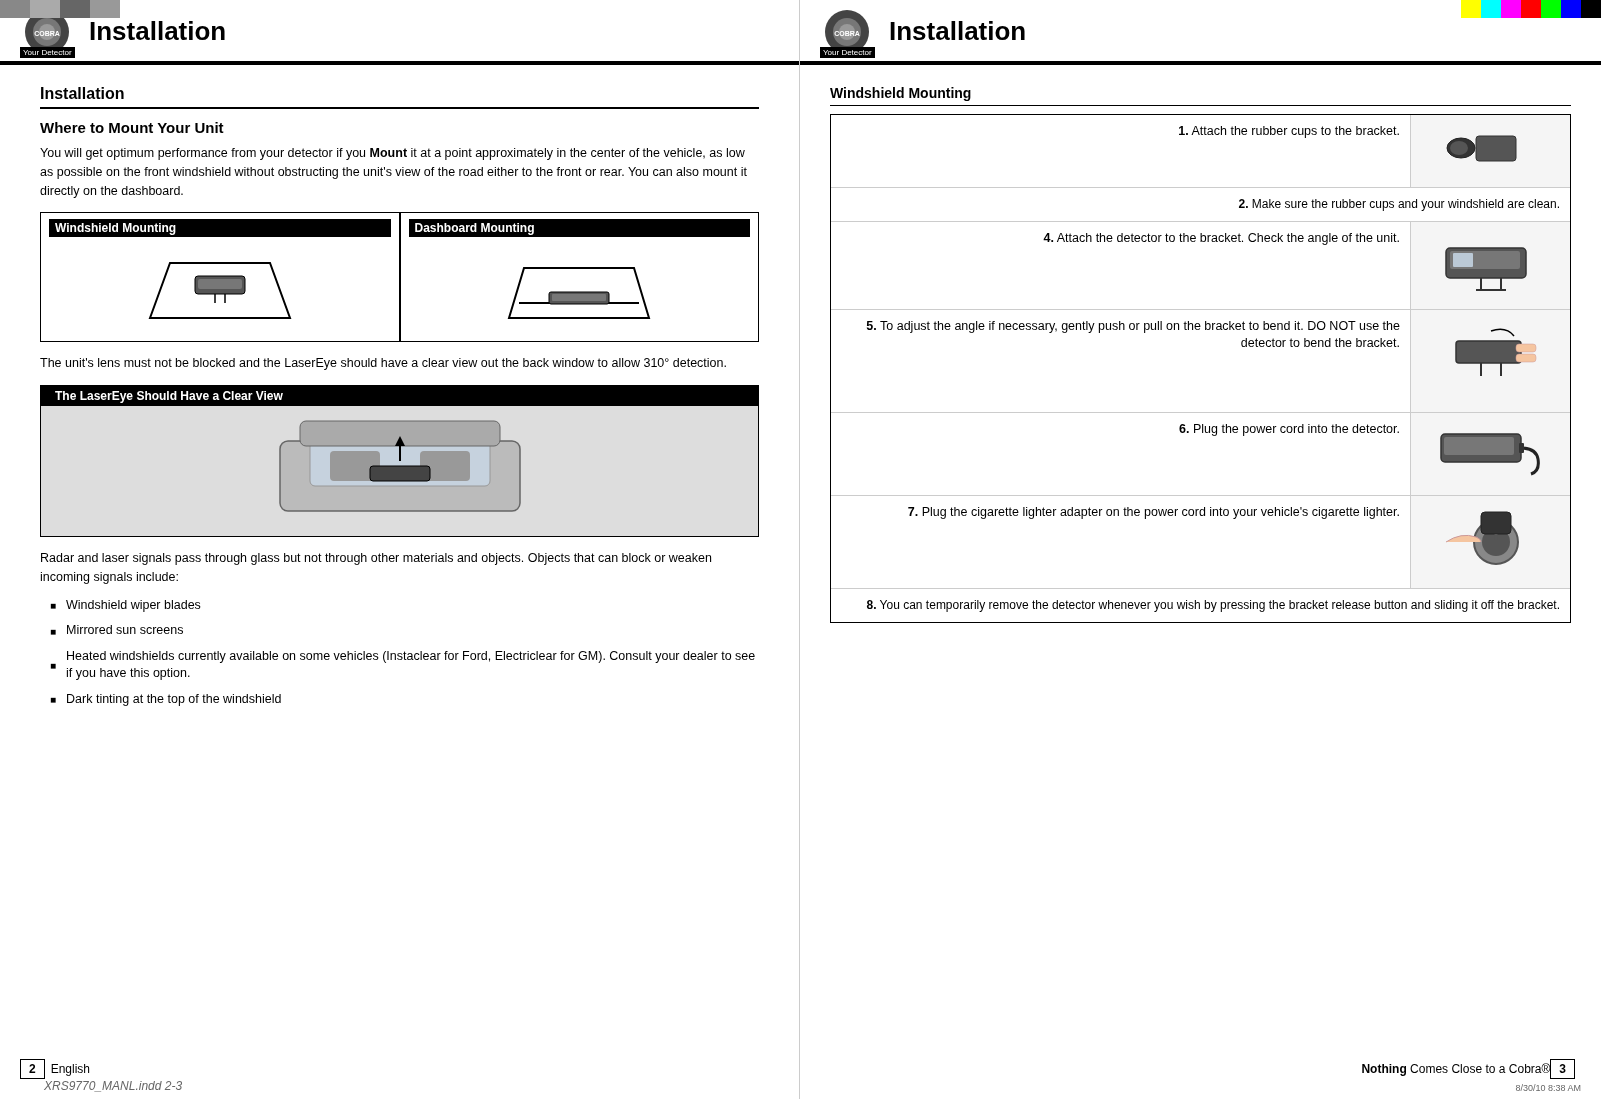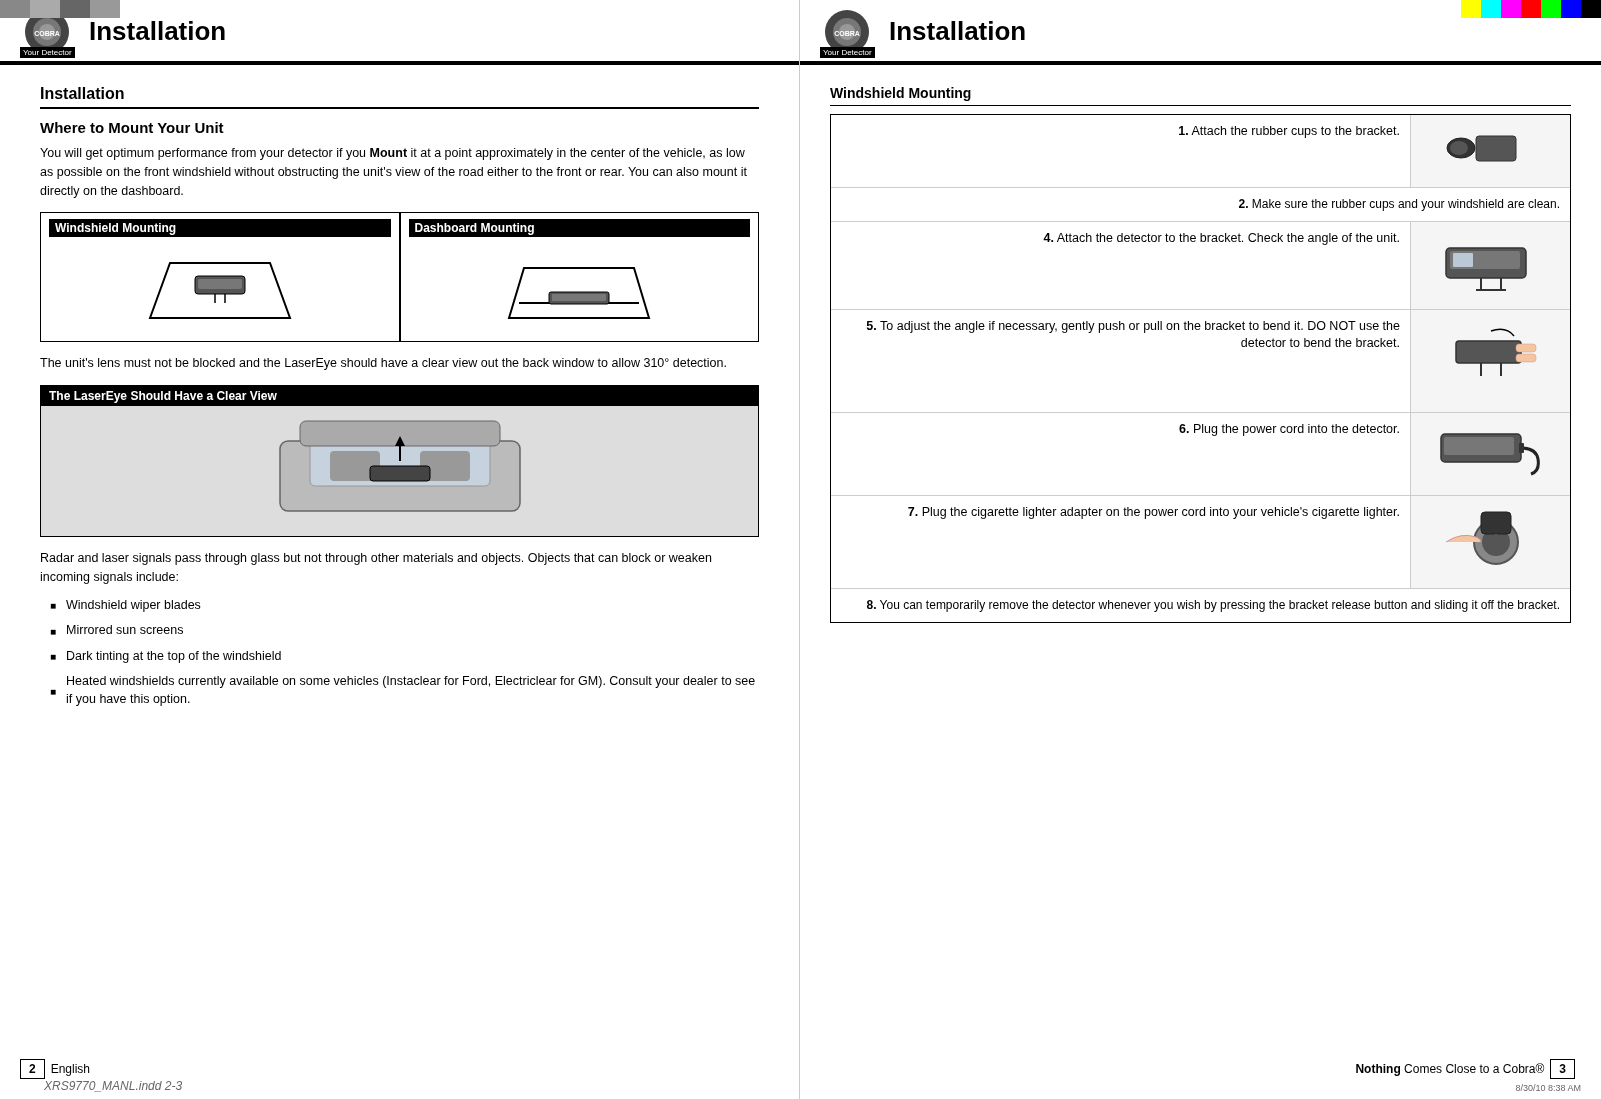--- a/index.html
+++ b/index.html
@@ -114,21 +114,21 @@
     .clear-view-box {
       border: 1.5px solid #000;
       margin: 12px 0;
       background: #eee;
     }
     .clear-view-title {
       font-size: 12px;
       font-weight: bold;
       background: #000;
       color: #fff;
-      padding: 3px 8px;
+      padding: 3px 14px;
     }
     .clear-view-content {
       height: 130px;
       display: flex;
       align-items: center;
       justify-content: center;
       background: #ddd;
     }
 
     
@@ -347,25 +347,25 @@
       <p class="body-text">Radar and laser signals pass through glass but not through other materials and objects. Objects that can block or weaken incoming signals include:</p>
 
       <ul class="bullet-list">
         <li>
             <span>Windshield wiper blades</span>
           </li>
         <li>
             <span>Mirrored sun screens</span>
           </li>
         <li>
+          <span>Heated windshields currently available on some vehicles (Instaclear for Ford, Electriclear for GM). Consult your dealer to see if you have this option.</span>
+        </li>
+        <li>
             <span>Dark tinting at the top of the windshield</span>
           </li>
-        <li>
-          <span>Heated windshields currently available on some vehicles (Instaclear for Ford, Electriclear for GM). Consult your dealer to see if you have this option.</span>
-        </li>
       </ul>
 
     </div>
 
     <div class="page-footer">
       <div class="page-num-box">2</div>
       <span class="footer-label">English</span>
     </div>
     <div class="printer-info">XRS9770_MANL.indd  2-3</div>
 
@@ -495,21 +495,21 @@
 
         <div class="step-full-row" style="border-bottom:none;">
           <span class="step-number">8.</span> You can temporarily remove the detector whenever you wish by pressing the bracket release button and sliding it off the bracket.
         </div>
 
       </div>
 
     </div>
 
     <div class="page-footer">
-      <div class="footer-right" style="margin-left:auto;display:flex;align-items:center;gap:6px;">
+      <div class="footer-right" style="margin-left:auto;display:flex;align-items:center;gap:0;">
         <span style="font-size:12px;">
           <strong>Nothing</strong>
           <span>Comes Close to a Cobra®</span>
         </span>
         <div class="page-num-box">3</div>
       </div>
     </div>
     <div class="print-time" style="position:absolute;bottom:6px;right:20px;font-size:9px;color:#666;">8/30/10   8:38 AM</div>
 
   </div>

